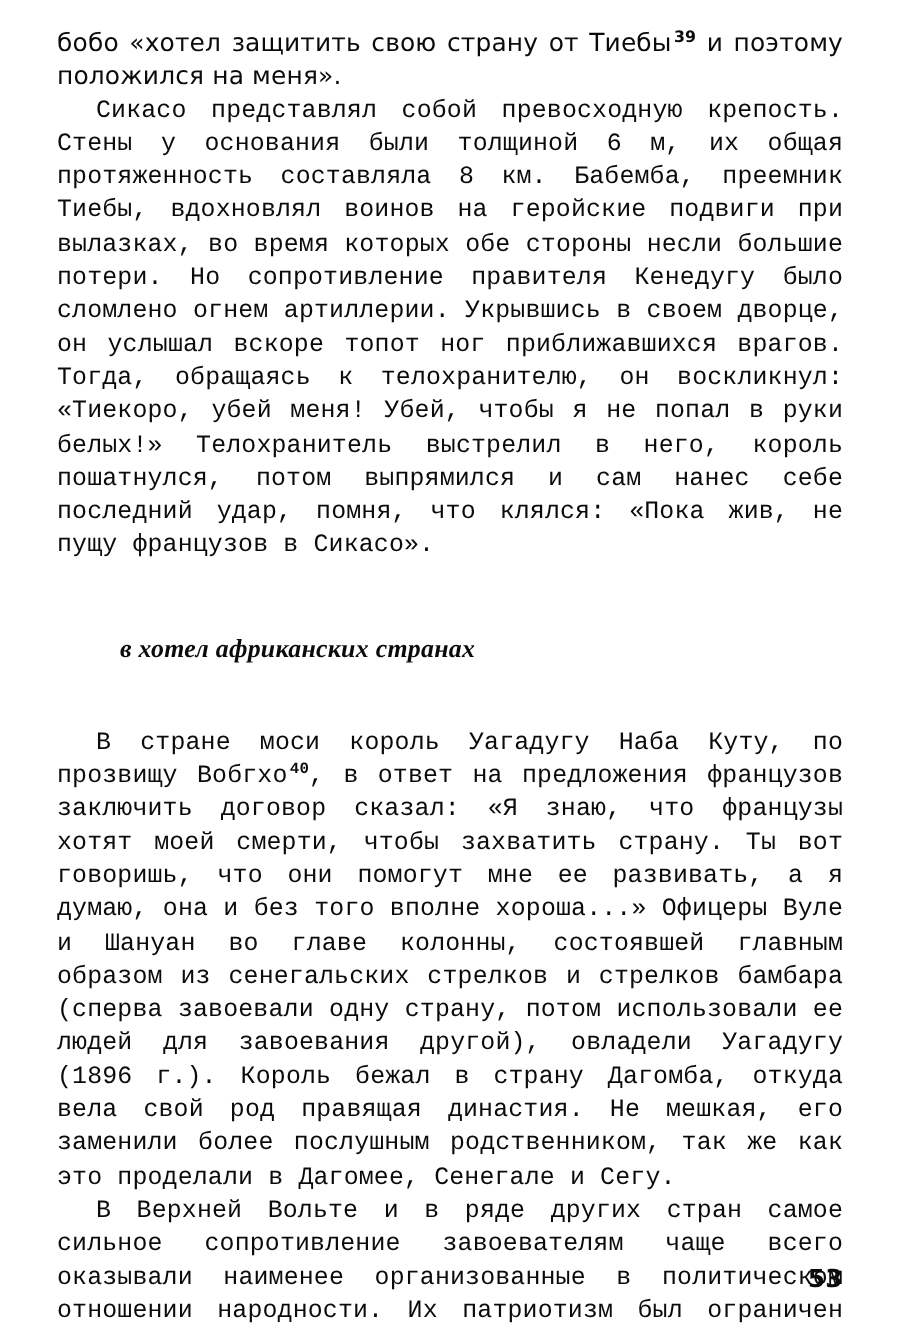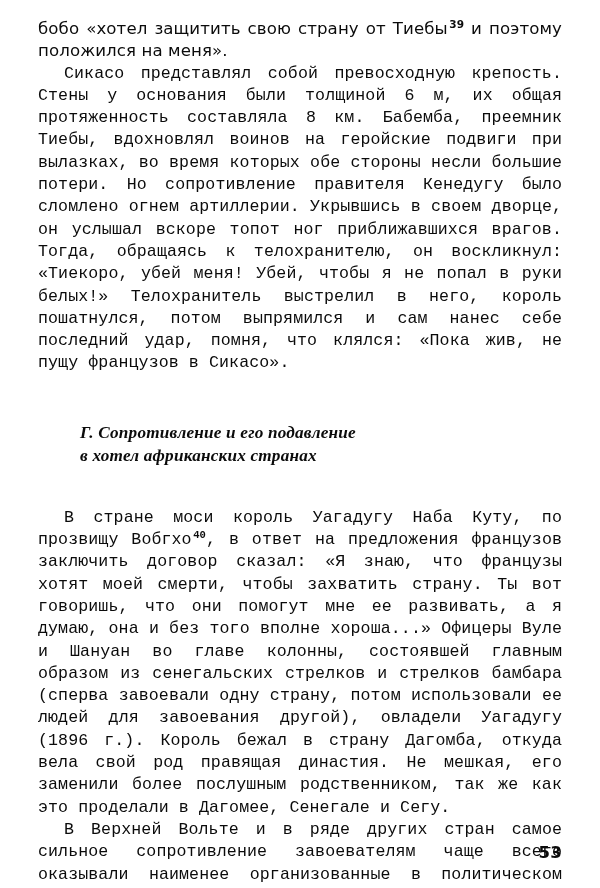--- a/index.html
+++ b/index.html
@@ -107,21 +107,20 @@
 
   <div class="text-column">
 
     <p class="para hang no-stretch"><span>бобо «хотел защитить свою страну от Тиебы</span><sup class="fn">39</sup><span> и поэтому положился на меня».</span></p>
 
     <p class="para indent no-stretch">Сикасо представлял собой превосходную крепость. Стены у основания были толщиной 6 м, их общая протяженность составляла 8 км. Бабемба, преемник Тиебы, вдохновлял воинов на геройские подвиги при вылазках, во время которых обе стороны несли большие потери. Но сопротивление правителя Кенедугу было сломлено огнем артиллерии. Укрывшись в своем дворце, он услышал вскоре топот ног приближавшихся врагов. Тогда, обращаясь к телохранителю, он воскликнул: «Тиекоро, убей меня! Убей, чтобы я не попал в руки белых!» Телохранитель выстрелил в него, король пошатнулся, потом выпрямился и сам нанес себе последний удар, помня, что клялся: «Пока жив, не пущу французов в Сикасо».</p>
 
     <div class="gap-before-heading"></div>
 
     <div class="section-heading">
-      <span class="hline">Г. Сопротивление и его подавление</span>
       <span class="hline">в хотел африканских странах</span>
     </div>
 
     <div class="gap-after-heading"></div>
 
     <p class="para indent no-stretch"><span>В стране моси король Уагадугу Наба Куту, по прозвищу Вобгхо</span><sup class="fn">40</sup><span>, в ответ на предложения французов заключить договор сказал: «Я знаю, что французы хотят моей смерти, чтобы захватить страну. Ты вот говоришь, что они помогут мне ее развивать, а я думаю, она и без того вполне хороша...» Офицеры Вуле и Шануан во главе колонны, состоявшей главным образом из сенегальских стрелков и стрелков бамбара (сперва завоевали одну страну, потом использовали ее людей для завоевания другой), овладели Уагадугу (1896 г.). Король бежал в страну Дагомба, откуда вела свой род правящая династия. Не мешкая, его заменили более послушным родственником, так же как это проделали в Дагомее, Сенегале и Сегу.</span></p>
 
     <p class="para indent">В Верхней Вольте и в ряде других стран самое сильное сопротивление завоевателям чаще всего оказывали наименее организованные в политическом отношении народности. Их патриотизм был ограничен пределами их деревень, что и усиливало сопротивление. Например, само жили большими селениями, «которые их дикие обитатели защищали с редкостным упорством», без конца тревожа колонну Вуле. Некоторых пришлось выкуривать</p>
 
   </div>

